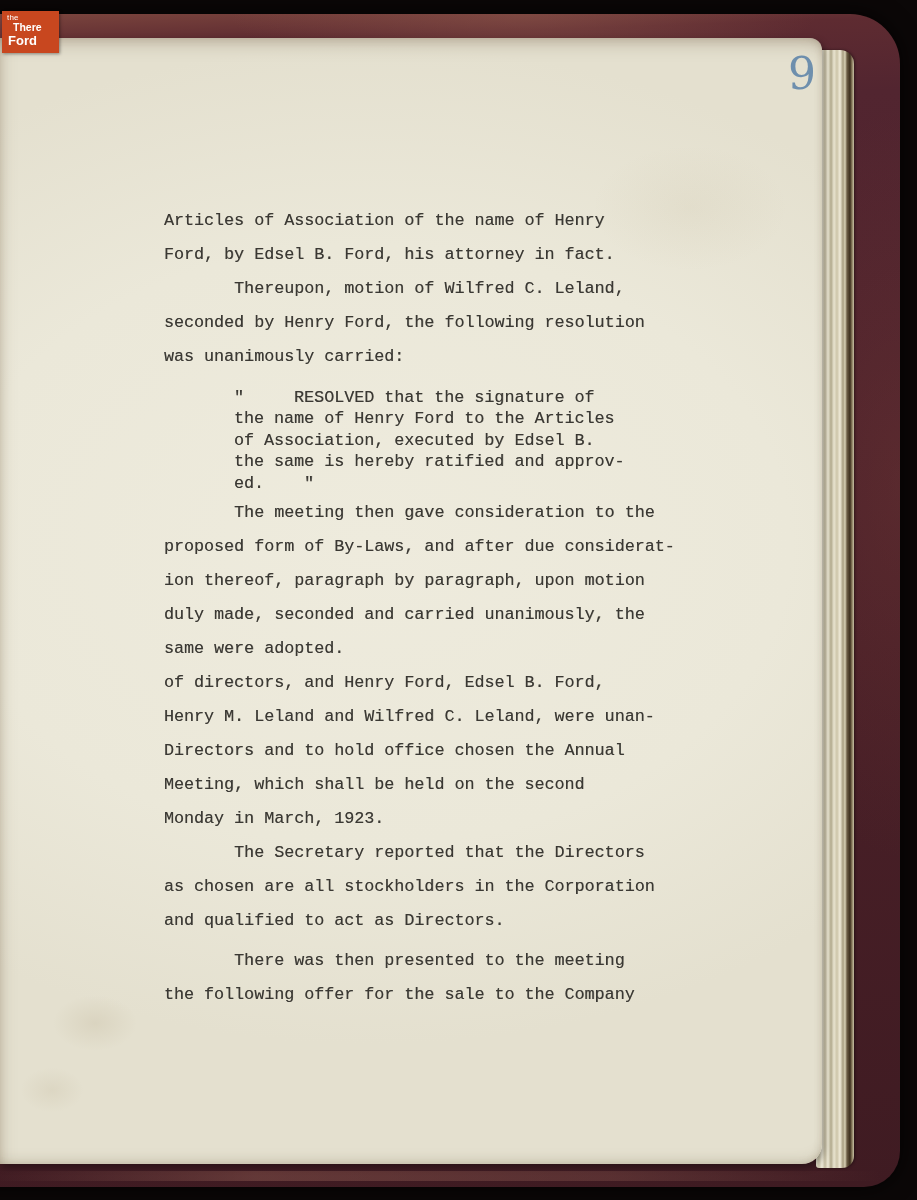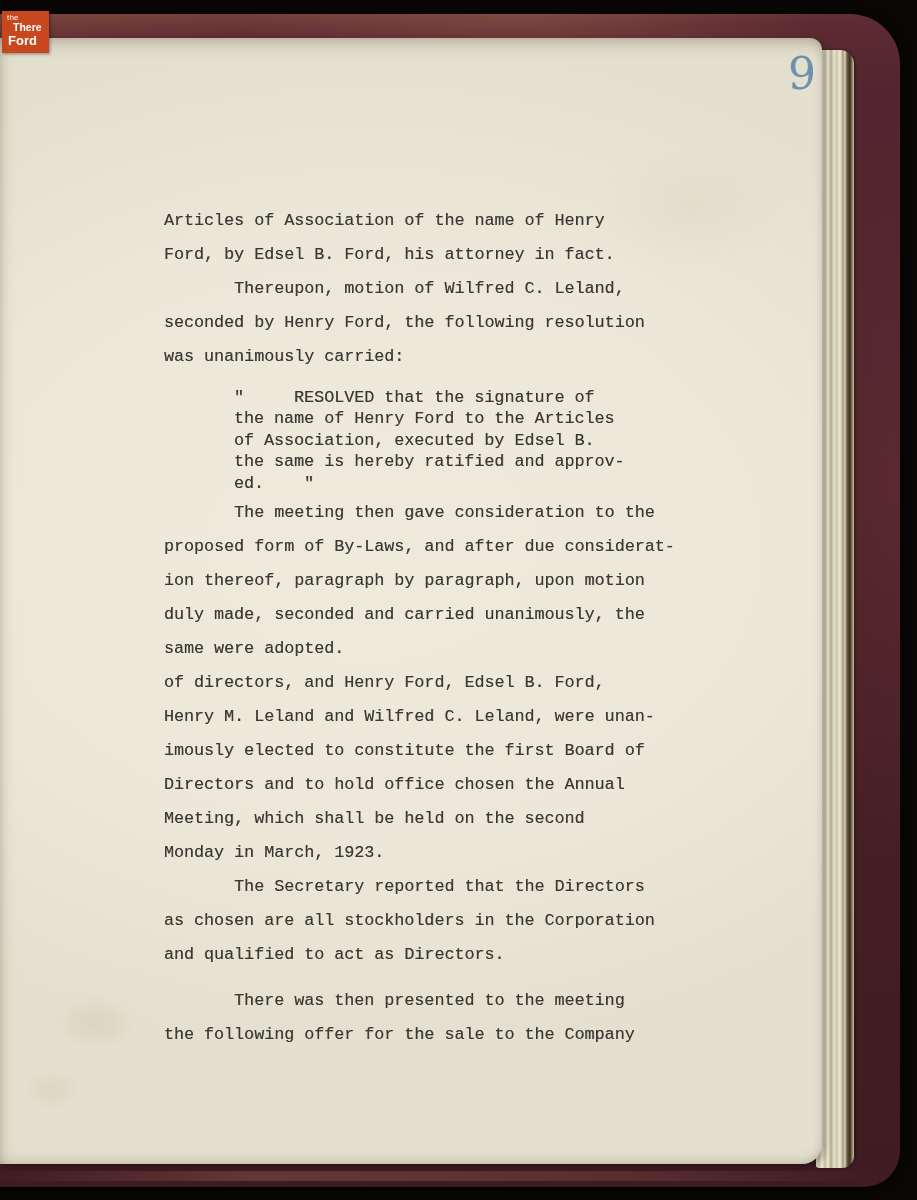--- a/index.html
+++ b/index.html
@@ -62,24 +62,24 @@
     font-family:"Liberation Mono","DejaVu Sans Mono",monospace;
     font-size:16.7px;line-height:34px;
     color:#3a3833;
     text-shadow:.3px .3px .4px rgba(58,56,51,.55);
   }
   .typed .line{white-space:pre;}
   .block.quote{
     margin:13px 0 2px 70px;
     line-height:21.4px;
   }
-  .block.paragraph.last{margin-top:12px;}
+  .block.paragraph.last{margin-top:6px;}
   
   .logo{
-    position:absolute;left:2px;top:11px;width:47px;height:42px;
+    position:absolute;left:2px;top:11px;width:57px;height:42px;
     background:#c8471f;color:#fff;
     box-shadow:1px 1px 3px rgba(0,0,0,.4);
   }
   .logo .logo-the{position:absolute;left:5px;top:2px;font-size:8px;font-weight:400;letter-spacing:.2px;}
   .logo .logo-henry{position:absolute;left:11px;top:10px;font-size:10.5px;font-weight:700;}
   .logo .logo-ford{position:absolute;left:6px;top:22px;font-size:13px;font-weight:700;}
 </style>
 </head>
 <body>
 
@@ -110,21 +110,20 @@
         <div class="block paragraph">
           <div class="line">       The meeting then gave consideration to the</div>
           <div class="line">proposed form of By-Laws, and after due considerat-</div>
           <div class="line">ion thereof, paragraph by paragraph, upon motion</div>
           <div class="line">duly made, seconded and carried unanimously, the</div>
           <div class="line">same were adopted.</div>
         </div>
         <div class="block paragraph">
           <div class="line">of directors, and Henry Ford, Edsel B. Ford,</div>
           <div class="line">Henry M. Leland and Wilfred C. Leland, were unan-</div>
-          <div class="line">imously elected to constitute the first Board of</div>
           <div class="line">Directors and to hold office chosen the Annual</div>
           <div class="line">Meeting, which shall be held on the second</div>
           <div class="line">Monday in March, 1923.</div>
         </div>
         <div class="block paragraph">
           <div class="line">       The Secretary reported that the Directors</div>
           <div class="line">as chosen are all stockholders in the Corporation</div>
           <div class="line">and qualified to act as Directors.</div>
         </div>
         <div class="block paragraph last">

